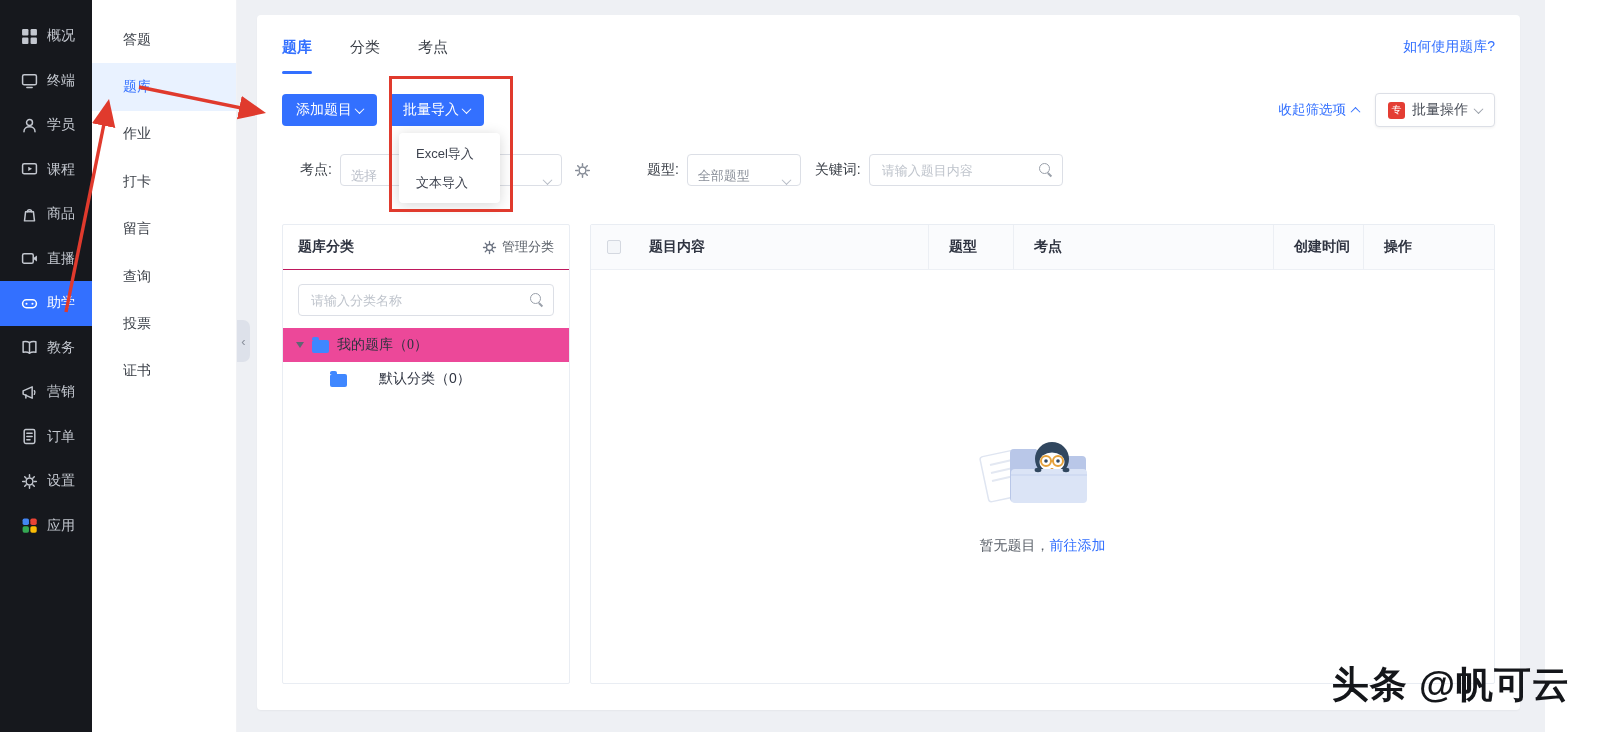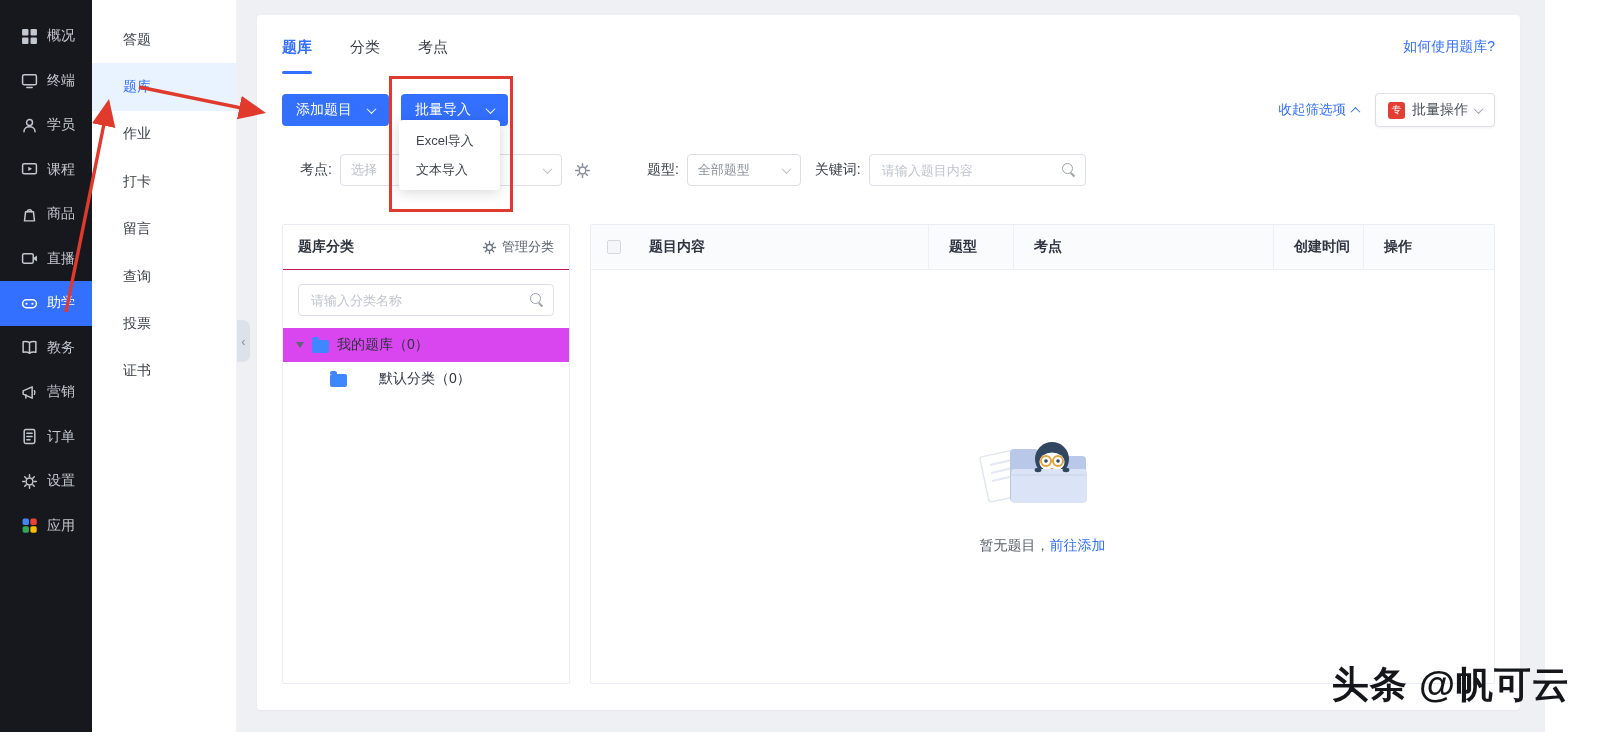--- a/index.html
+++ b/index.html
@@ -30,82 +30,82 @@
   .content-bg { position:absolute; left:237px; top:0; width:1308px; height:732px; background:#eef0f4; }
   .card { position:absolute; left:257px; top:15px; width:1263px; height:695px; background:#ffffff; border-radius:4px; box-shadow:0 1px 2px rgba(0,0,0,.04); }
 
   .tabs-row { display:flex; align-items:center; height:64px; padding:0 25px; }
   .tab { margin-right:38px; font-size:15px; color:#3a3f47; position:relative; height:64px; display:flex; align-items:center; cursor:pointer; }
   .tab.active { color:#3370ff; font-weight:bold; }
   .tab.active::after { content:""; position:absolute; left:50%; transform:translateX(-50%); bottom:5px; width:30px; height:3px; background:#3370ff; border-radius:2px; }
   .help-link { margin-left:auto; color:#3370ff; font-size:14px; cursor:pointer; }
 
   .toolbar { display:flex; align-items:center; margin-top:14px; padding:0 25px; height:34px; }
-  .btn-primary { height:32px; background:#3370ff; color:#ffffff; border:none; border-radius:4px; font-size:14px; padding:0 14px; display:inline-flex; align-items:center; gap:16px; cursor:pointer; font-family:inherit;}
+  .btn-primary { height:32px; background:#3370ff; color:#ffffff; border:none; border-radius:4px; font-size:14px; padding:0 14px; display:inline-flex; align-items:center; gap:4px; cursor:pointer; font-family:inherit;}
   .btn-primary + .btn-primary { margin-left:12px; }
   .chev-d { width:7px; height:7px; border-right:1.6px solid currentColor; border-bottom:1.6px solid currentColor; transform:rotate(45deg) translate(-1px,-1px); display:inline-block; }
   .chev-u { width:7px; height:7px; border-left:1.6px solid currentColor; border-top:1.6px solid currentColor; transform:rotate(45deg) translate(1px,1px); display:inline-block; }
   .tb-right { margin-left:auto; display:flex; align-items:center; gap:16px; }
   .link-collapse { color:#3370ff; font-size:13.5px; display:inline-flex; align-items:center; gap:6px; cursor:pointer; }
   .btn-batch { height:34px; background:#ffffff; border:1px solid #dcdfe6; border-radius:4px; display:inline-flex; align-items:center; gap:7px; padding:0 12px; font-size:14px; color:#4a4f59; box-shadow:0 1px 3px rgba(0,0,0,.06); cursor:pointer; font-family:inherit;}
   .badge-pro { width:17px; height:17px; border-radius:3px; background:#e43d33; color:#ffffff; font-size:10px; display:flex; align-items:center; justify-content:center; flex:none;}
   .btn-batch .chev-d { color:#9aa0aa; }
 
   
   .filters { display:flex; align-items:center; margin-top:27px; padding:0 25px; height:32px; font-size:14px; color:#3a3f47; }
   .fgroup { display:flex; align-items:center; }
   .fgroup label { margin-right:8px; }
-  .select { height:32px; border:1px solid #dcdfe6; border-radius:4px; background:#fff; display:flex; align-items:center; justify-content:space-between; padding:0 10px; font-size:13px; cursor:pointer; }
+  .select { height:32px; border:1px solid #dcdfe6; border-radius:4px; background:#fff; display:flex; align-items:flex-end; justify-content:space-between; padding:0 10px; font-size:13px; cursor:pointer; }
   .select .chev-d { color:#b6bcc6; }
   .sel-kaodian { width:222px; color:#b9bec8; }
   .sel-type { width:114px; color:#8a8f99; }
   .fg1 { margin-left:18px; }
   .fg2 { margin-left:56px; }
   .fg3 { margin-left:14px; }
   .gear-gray { display:inline-flex; width:17px; height:17px; color:#868c97; margin-left:12px; cursor:pointer;}
   .gear-gray svg, .gi svg { width:100%; height:100%; }
-  .input-wrap { position:relative; width:217px;border-radius:8px; }
+  .input-wrap { position:relative; width:194px;border-radius:8px; }
   .input-wrap input { width:100%; height:32px; border:1px solid #dcdfe6; border-radius:4px; padding:0 32px 0 12px; font-size:13px; color:#333; outline:none; font-family:inherit;}
   .input-wrap input::placeholder { color:#bfc4cc; }
   .mag { width:13px; height:13px; position:absolute; right:11px; top:9px; }
   .mag::before { content:""; position:absolute; left:0; top:0; width:9px; height:9px; border:1.6px solid #9aa0aa; border-radius:50%; }
   .mag::after { content:""; position:absolute; left:9px; top:9px; width:5px; height:1.6px; background:#9aa0aa; transform:rotate(45deg); transform-origin:left center; }
 
   
   .panels { display:flex; margin-top:38px; padding:0 25px; gap:20px; }
   .panel { border:1px solid #e9edf3; border-radius:2px; background:#fff; }
   .panel-left { width:288px; height:460px; }
   .panel-right { flex:1; height:460px; position:relative; }
 
   .pl-header { height:45px; display:flex; align-items:center; padding:0 15px; border-bottom:1px solid #be185d; }
   .pl-title { font-size:14px; font-weight:bold; color:#2e3340; }
   .pl-manage { margin-left:auto; display:flex; align-items:center; gap:5px; color:#5a6069; font-size:13px; cursor:pointer; }
   .pl-manage .gi { width:15px; height:15px; display:inline-flex; color:#6b7280; }
   .pl-search { margin:14px 15px 12px; position:relative; }
   .pl-search input { width:100%; height:32px; border:1px solid #dcdfe6; border-radius:4px; padding:0 30px 0 12px; font-size:13px; color:#333; outline:none; font-family:inherit;}
   .pl-search input::placeholder { color:#bfc4cc; }
   .tree-row { height:34px; display:flex; align-items:center; gap:8px; font-size:14px; color:#2e3340; cursor:pointer; }
-  .tree-row.lv0 { background:#d946ef; padding-left:13px; }
+  .tree-row.lv0 { background:#ec4899; padding-left:13px;font-family:Liberation Serif, serif; }
   .tree-row.lv1 { padding-left:47px;gap:32px; }
   .tri { width:0; height:0; border-left:4.5px solid transparent; border-right:4.5px solid transparent; border-top:6px solid #5f6673; flex:none;}
   .folder { width:17px; height:13px; background:#3f87ff; border-radius:2px; position:relative; margin-top:2px; flex:none;}
   .folder::before { content:""; position:absolute; top:-3px; left:0; width:7px; height:3px; background:#3f87ff; border-radius:2px 2px 0 0; }
 
   .pr-header { height:45px; display:flex; align-items:stretch; background:#fafbfd; border-bottom:1px solid #edf0f5; font-size:14px; color:#2e3340; font-weight:bold; }
   .th { display:flex; align-items:center; }
   .th.sep { border-right:1px solid #eceff4; }
   .th-check { width:46px; justify-content:center; }
   .checkbox { width:14px; height:14px; border:1px solid #d4d8e0; border-radius:2px; background:#f4f6f9; cursor:pointer; }
 
   .empty { position:absolute; left:50%; top:188px; transform:translateX(-50%); text-align:center; }
   .empty-text { margin-top:16px; font-size:14px; color:#5a6069; }
   .empty-text .go-link { color:#3370ff; cursor:pointer; }
 
   
-  .import-menu { position:absolute; left:399px; top:120px; width:101px; background:#fff; border-radius:4px; box-shadow:0 2px 14px rgba(0,0,0,.16); z-index:40; padding:6px 0; }
+  .import-menu { position:absolute; left:399px; top:133px; width:101px; background:#fff; border-radius:4px; box-shadow:0 2px 14px rgba(0,0,0,.16); z-index:40; padding:6px 0; }
   .im-item { height:29px; display:flex; align-items:center; padding-left:17px; font-size:13px; color:#3f4450; cursor:pointer; }
 
   .anno-rect { position:absolute; left:389px; top:76px; width:124px; height:136px; border:3px solid #e03a2d; z-index:65; pointer-events:none; }
   .anno-arrows { position:absolute; left:0; top:0; width:1620px; height:756px; z-index:64; pointer-events:none; }
 
   .watermark { position:absolute; right:50px; bottom:46px; font-size:37px; font-weight:bold; color:#14161a; letter-spacing:1px; z-index:70; }
 </style>
 </head>
 <body>
 

